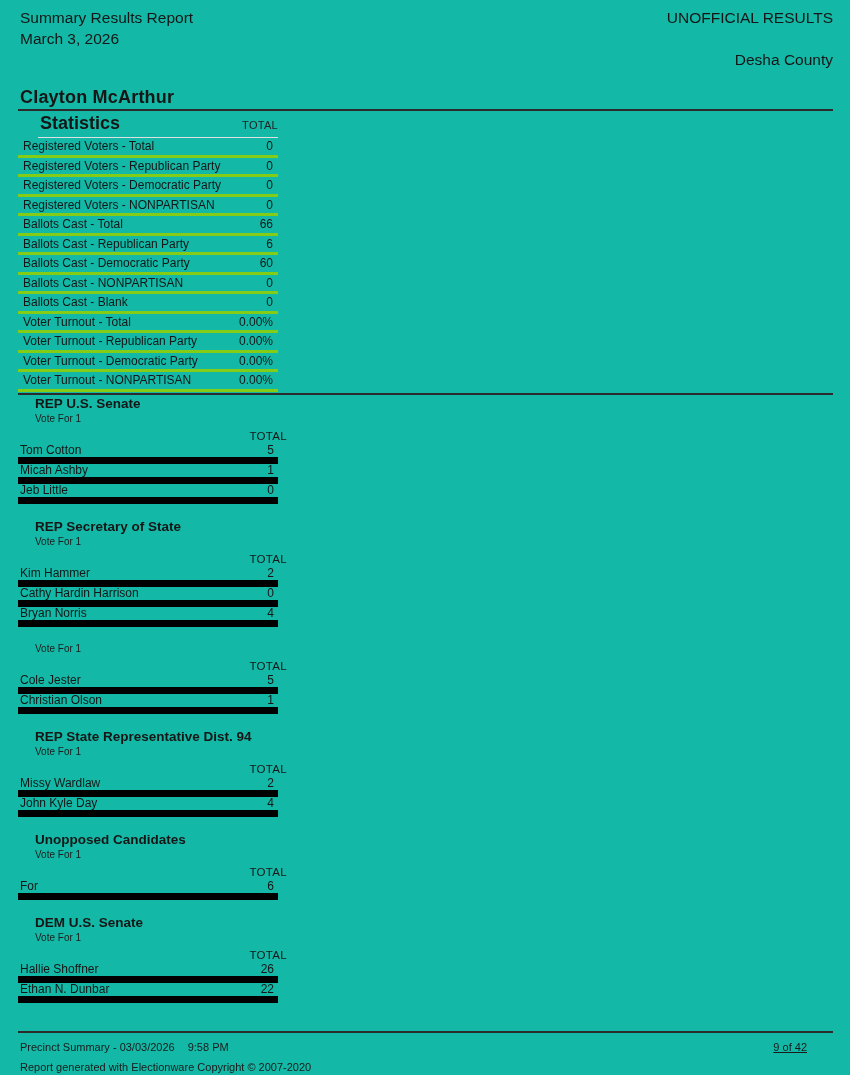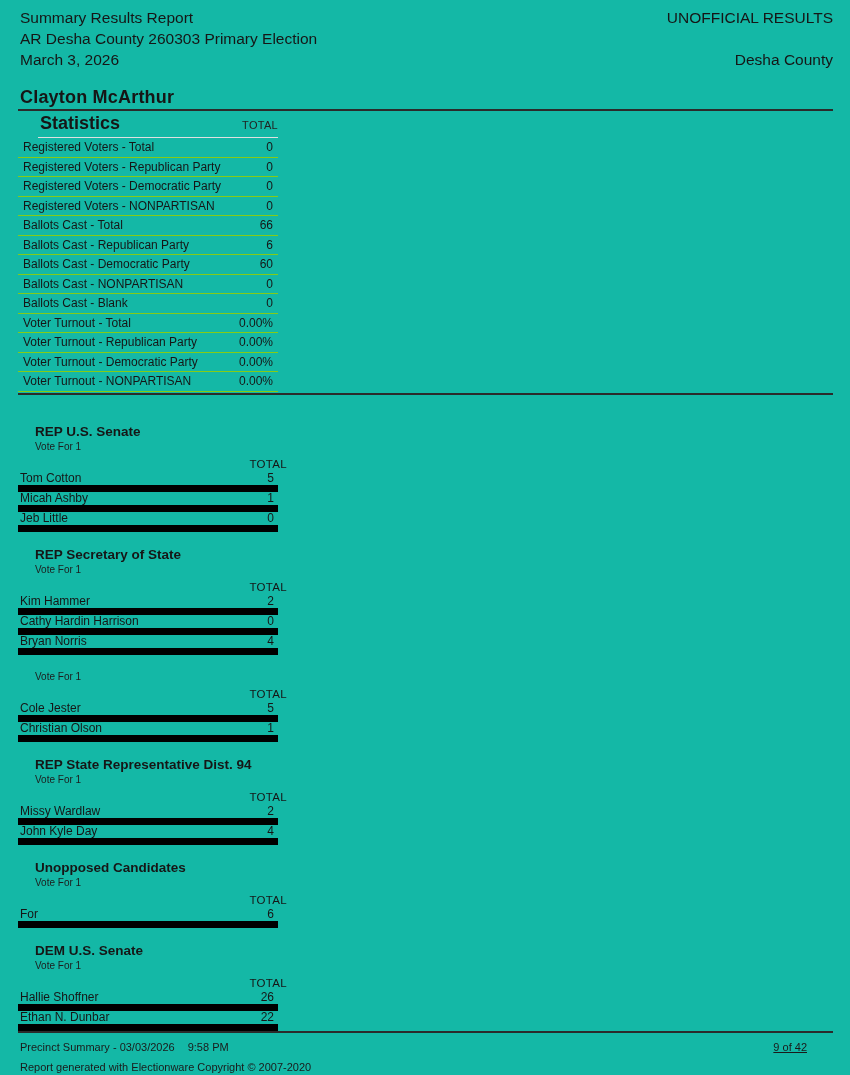--- a/index.html
+++ b/index.html
@@ -18,24 +18,24 @@
   .precinct-title { margin: 17px 17px 0 20px; font-size: 18px; font-weight: bold; line-height: 20px; letter-spacing: .2px; }
   .rule-thick { border: none; border-top: 2px solid #2b2b2b; margin: 2px 17px 0 18px; }
   .rule-thick.mid { margin-top: 1px; }
   
   .stats { margin-left: 18px; width: 260px; }
   .stats-header { display: flex; justify-content: space-between; align-items: baseline;
                   padding: 2px 0 3px 2px; border-bottom: 1px solid #e0e0e0; margin-left: 20px; }
   .stats-title { font-size: 18px; font-weight: bold; line-height: 21px; }
   .total-label { font-size: 11px; color: #222; letter-spacing: .3px; }
   .stat-row { display: flex; justify-content: space-between; align-items: center;
-              height: 19.5px; border-bottom: 1px solid #84cc16; font-size: 12px; padding: 0 5px; }
+              height: 19.5px; border-bottom: 3px solid #84cc16; font-size: 12px; padding: 0 5px; }
   
   .contest { margin: 15px 0 0 18px; width: 260px; }
-  .contest:first-child { margin-top: 29px; }
+  .contest:first-child { margin-top: 1px; }
   .contest-title { margin-left: 17px; font-size: 13.5px; font-weight: bold; line-height: 16px; }
   .contest-votefor { margin-left: 17px; font-size: 10px; line-height: 13px; color: #1d1d1d; }
   .contest-total { text-align: right; font-size: 11.5px; letter-spacing: .3px;
                    margin: 5px -9px 1px 0; line-height: 13px; }
   .contest-row { display: flex; justify-content: space-between; align-items: center;
                  height: 20px; border-bottom: 7px solid #000000; font-size: 12px; padding: 0 4px 0 2px; }
   
   .bottom-rule { position: absolute; left: 18px; right: 17px; top: 1031px; border-top: 2px solid #2b2b2b; }
   .footer { position: absolute; left: 20px; right: 17px; top: 1037px; font-size: 11px; color: #1a1a1a; }
   .footer-row1 { display: flex; justify-content: space-between; align-items: center; height: 20px; }
@@ -44,21 +44,20 @@
   .footer-row2 { line-height: 20px; }
 </style>
 </head>
 <body>
 
 <div class="page">
 
   <div class="header">
     <div class="header-left">
       <div>Summary Results Report</div>
-      <div>AR Desha County 260303 Primary Election</div>
       <div>March 3, 2026</div>
     </div>
     <div class="header-right">
       <div>UNOFFICIAL RESULTS</div>
       <div class="county">Desha County</div>
     </div>
   </div>
 
   <div class="precinct-title">Clayton McArthur</div>
   <div class="rule-thick"></div>

